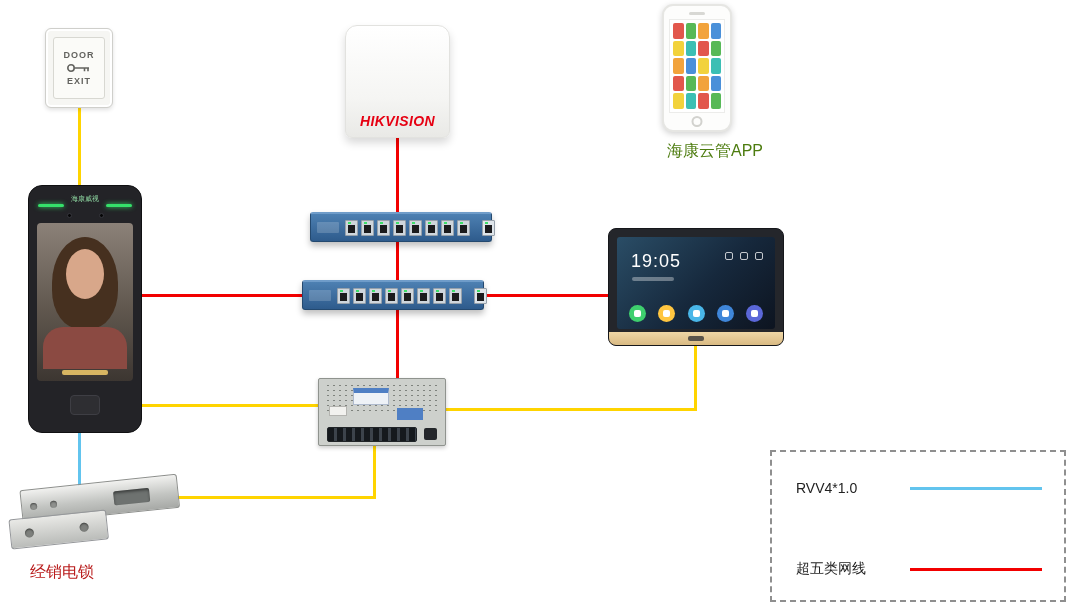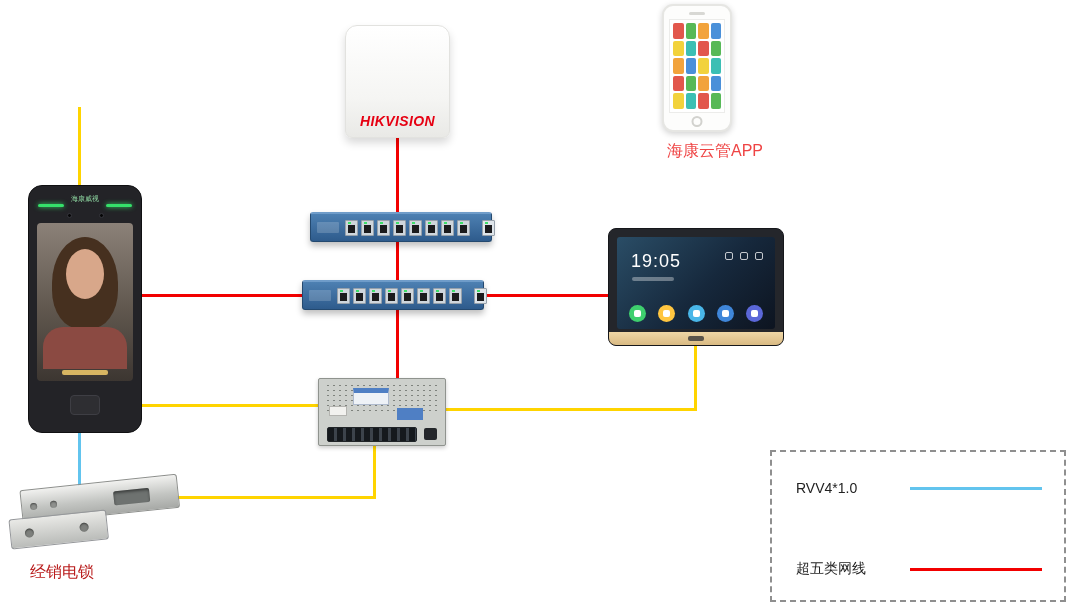--- a/index.html
+++ b/index.html
@@ -44,21 +44,21 @@
   .app { border-radius:2px; background:#ddd; }
   .app:nth-child(6n+1){background:#e2574c}
   .app:nth-child(6n+2){background:#58b957}
   .app:nth-child(6n+3){background:#f2a33c}
   .app:nth-child(6n+4){background:#4a90d9}
   .app:nth-child(6n+5){background:#f2d23c}
   .app:nth-child(6n+6){background:#3cbfb4}
   .phone-home { position:absolute; bottom:3px; left:50%; transform:translateX(-50%);
     width:11px; height:11px; border:2px solid #d2d2ce; border-radius:50%; }
   .app-label { position:absolute; left:640px; top:141px; width:150px; text-align:center;
-    font-size:16px; color:#ef4444; z-index:2; }
+    font-size:16px; color:#4d7c0f; z-index:2; }
 
   
   .terminal { position:absolute; left:28px; top:185px; width:114px; height:248px; z-index:2;
     background:#232327; border:1px solid #101012; border-radius:14px; }
   .terminal-brand { position:absolute; top:8px; width:100%; text-align:center;
     font-size:7px; color:#8fd8a2; }
   .terminal-led { position:absolute; top:18px; width:26px; height:3px; background:#35e06a;
     border-radius:2px; box-shadow:0 0 5px #35e06a; }
   .terminal-led.l { left:9px; } .terminal-led.r { right:9px; }
   .terminal-cam { position:absolute; top:27px; width:5px; height:5px; background:#060607;
@@ -167,20 +167,30 @@
   <div class="wire" style="left: 396px; top: 242px; width: 3px; height: 40px; background: rgb(242, 0, 0);"></div>
   <div class="wire" style="left: 142px; top: 294px; width: 162px; height: 3px; background: rgb(242, 0, 0);"></div>
   <div class="wire" style="left: 484px; top: 294px; width: 126px; height: 3px; background: rgb(242, 0, 0);"></div>
   <div class="wire" style="left: 396px; top: 310px; width: 3px; height: 70px; background: rgb(242, 0, 0);"></div>
   <div class="wire" style="left: 142px; top: 404px; width: 178px; height: 3px; background: rgb(255, 212, 0);"></div>
   <div class="wire" style="left: 446px; top: 408px; width: 251px; height: 3px; background: rgb(255, 212, 0);"></div>
   <div class="wire" style="left: 694px; top: 346px; width: 3px; height: 65px; background: rgb(255, 212, 0);"></div>
   <div class="wire" style="left: 373px; top: 446px; width: 3px; height: 53px; background: rgb(255, 212, 0);"></div>
   <div class="wire" style="left: 170px; top: 496px; width: 206px; height: 3px; background: rgb(255, 212, 0);"></div>
 
+  <div class="exit-button">
+    <div class="exit-plate">
+      <div class="exit-line">DOOR</div>
+      <svg width="26" height="10" viewBox="0 0 26 10">
+        <circle cx="5" cy="5" r="3.2" fill="none" stroke="#63635f" stroke-width="1.6"></circle>
+        <path d="M8.4 5 H23 M18.5 5 v3.2 M22 5 v3.2" stroke="#63635f" stroke-width="1.6" fill="none"></path>
+      </svg>
+      <div class="exit-line">EXIT</div>
+    </div>
+  </div>
 
   <div class="router">
     <div class="router-logo">HIKVISION</div>
   </div>
 
 
   <div class="phone">
     <div class="phone-speaker"></div>
     <div class="phone-screen">
       <div class="app"></div>

